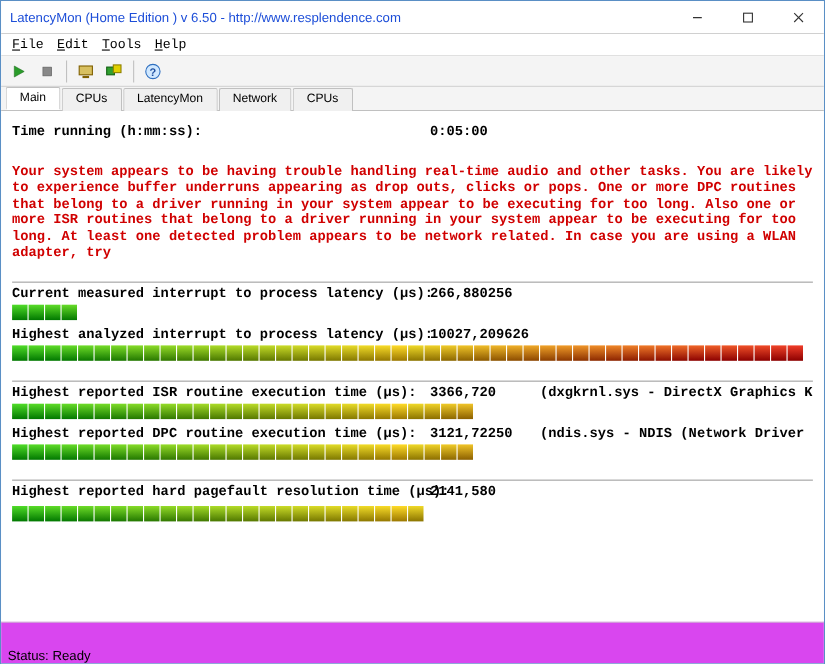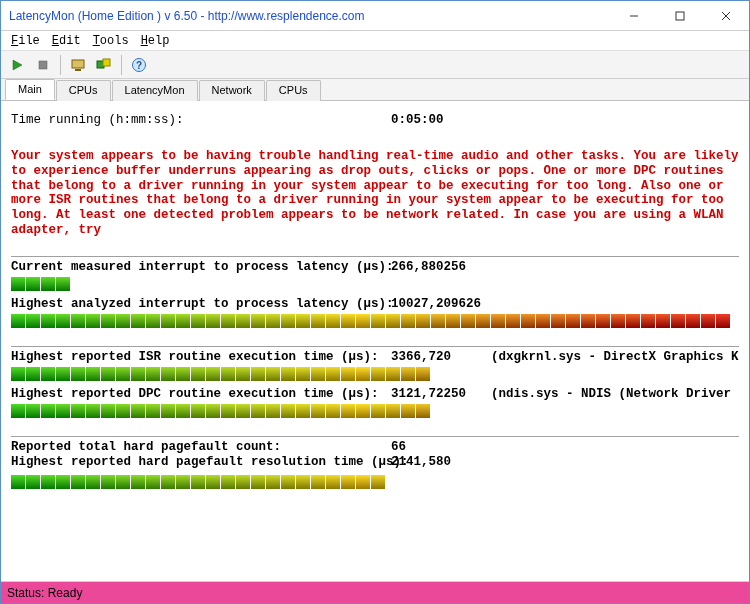--- a/index.html
+++ b/index.html
@@ -94,21 +94,21 @@
   }
   .content .header-line {
     font-weight: bold;
     color: #000;
     margin-bottom: 2px;
   }
   .content .timeline {
     display: flex;
     margin-bottom: 22px;
   }
-  .content .timeline .lbl { width: 380px; font-weight: normal; }
+  .content .timeline .lbl { width: 380px; font-weight: bold; }
   .content .timeline .val { font-weight: bold; }
   .warning {
     color: #d00000;
     font-weight: bold;
     line-height: 1.18;
     margin-bottom: 10px;
   }
   .section {
     border-top: 1px solid #a0a0a0;
     padding-top: 3px;
@@ -128,25 +128,25 @@
   .bar {
     height: 14px;
     display: flex;
     margin: 3px 0 6px 0;
   }
   .seg {
     height: 100%;
     margin-right: 1px;
   }
   .statusbar {
-    height: 22px;
+    height: 38px;
     border-top: 1px solid #d0d0d0;
-    background: #ec4899;
-    display: flex;
-    align-items: center;
+    background: #d946ef;
+    display: flex;
+    align-items: flex-end;
     padding-left: 6px;
     font-size: 12px;
   }
 </style>
 </head>
 <body>
 
 <div class="titlebar">
   <span class="title">LatencyMon  (Home Edition )  v 6.50 - http://www.resplendence.com</span>
   <div class="win-btn">
@@ -358,24 +358,20 @@
         <div class="seg" style="width: 14px; background: linear-gradient(rgb(255, 220, 40), rgb(156, 120, 0));"></div>
         <div class="seg" style="width: 14px; background: linear-gradient(rgb(240, 217, 40), rgb(140, 117, 0));"></div>
         <div class="seg" style="width: 14px; background: linear-gradient(rgb(240, 210, 40), rgb(140, 110, 0));"></div>
         <div class="seg" style="width: 14px; background: linear-gradient(rgb(240, 203, 40), rgb(140, 103, 0));"></div>
         <div class="seg" style="width: 14px; background: linear-gradient(rgb(240, 196, 40), rgb(140, 96, 0));"></div>
       </div>
   </div>
 
   <div class="section">
     <div class="metric-row">
-      <span class="mlbl">Reported total hard pagefault count:</span>
-      <span class="mval">66</span>
-    </div>
-    <div class="metric-row">
       <span class="mlbl">Highest reported hard pagefault resolution time (µs):</span>
       <span class="mval">2141,580</span>
     </div>
     <div class="bar" id="bar5" style="margin-top:6px;">
         <div class="seg" style="width: 14px; background: linear-gradient(rgb(80, 220, 40), rgb(0, 120, 0));"></div>
         <div class="seg" style="width: 14px; background: linear-gradient(rgb(88, 220, 40), rgb(0, 120, 0));"></div>
         <div class="seg" style="width: 14px; background: linear-gradient(rgb(95, 220, 40), rgb(0, 120, 0));"></div>
         <div class="seg" style="width: 14px; background: linear-gradient(rgb(103, 220, 40), rgb(3, 120, 0));"></div>
         <div class="seg" style="width: 14px; background: linear-gradient(rgb(111, 220, 40), rgb(11, 120, 0));"></div>
         <div class="seg" style="width: 14px; background: linear-gradient(rgb(118, 220, 40), rgb(18, 120, 0));"></div>

